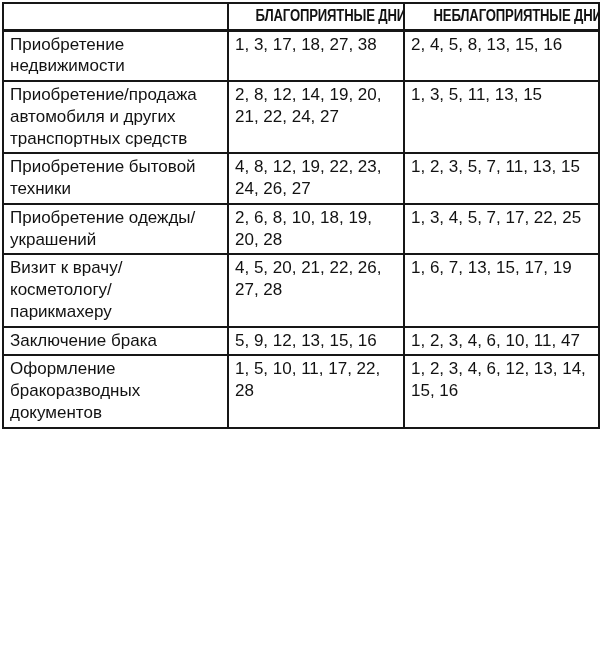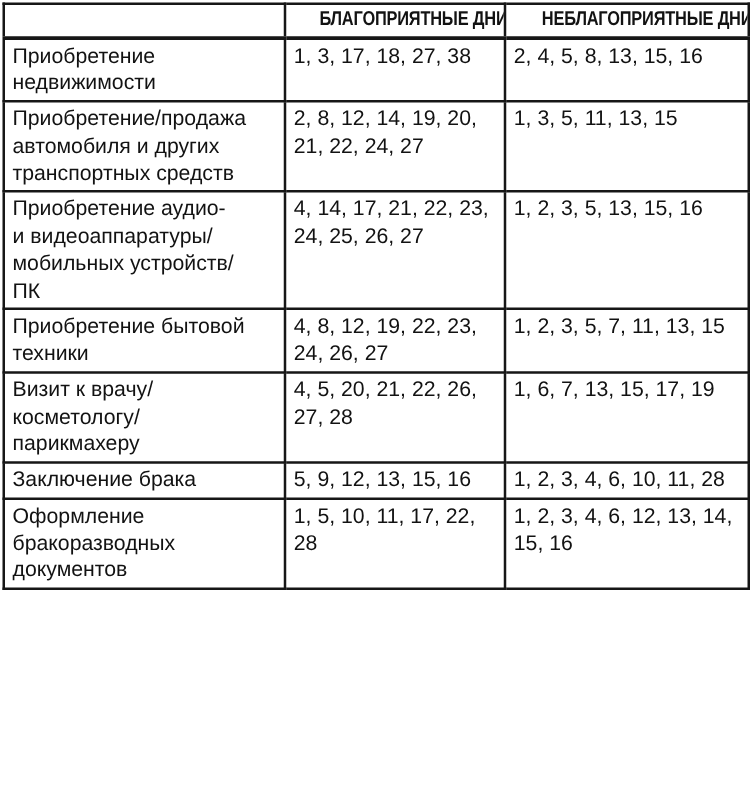--- a/index.html
+++ b/index.html
@@ -88,47 +88,45 @@
       </tr>
       <tr>
         <td class="activity-cell">Приобретение/продажа
 автомобиля и других
 транспортных средств</td>
         <td>2, 8, 12, 14, 19, 20,
 21, 22, 24, 27</td>
         <td>1, 3, 5, 11, 13, 15</td>
       </tr>
       <tr>
-        <td class="activity-cell">Приобретение аудио-
-и видеоаппаратуры/
-мобильных устройств/
-ПК</td>
-        <td>4, 14, 17, 21, 22, 23,
-24, 25, 26, 27</td>
-        <td>1, 2, 3, 5, 13, 15, 16</td>
-      </tr>
-      <tr>
         <td class="activity-cell">Приобретение бытовой
 техники</td>
         <td>4, 8, 12, 19, 22, 23,
 24, 26, 27</td>
         <td>1, 2, 3, 5, 7, 11, 13, 15</td>
+      </tr>
+      <tr>
+        <td class="activity-cell">Приобретение одежды/
+украшений</td>
+        <td>2, 6, 8, 10, 18, 19,
+20, 28</td>
+        <td>1, 3, 4, 5, 7, 17, 22, 25</td>
       </tr>
       <tr>
         <td class="activity-cell">Визит к врачу/
 косметологу/
 парикмахеру</td>
         <td>4, 5, 20, 21, 22, 26,
 27, 28</td>
         <td>1, 6, 7, 13, 15, 17, 19</td>
       </tr>
       <tr>
         <td class="activity-cell">Заключение брака</td>
         <td>5, 9, 12, 13, 15, 16</td>
-        <td>1, 2, 3, 4, 6, 10, 11, 28</td>
+        <td>1, 2, 3, 4, 6, 10, 11, 47</td>
       </tr>
       <tr>
         <td class="activity-cell">Оформление
 бракоразводных
 документов</td>
         <td>1, 5, 10, 11, 17, 22, 28</td>
         <td>1, 2, 3, 4, 6, 12, 13, 14,
 15, 16</td>
       </tr>
     </tbody>

